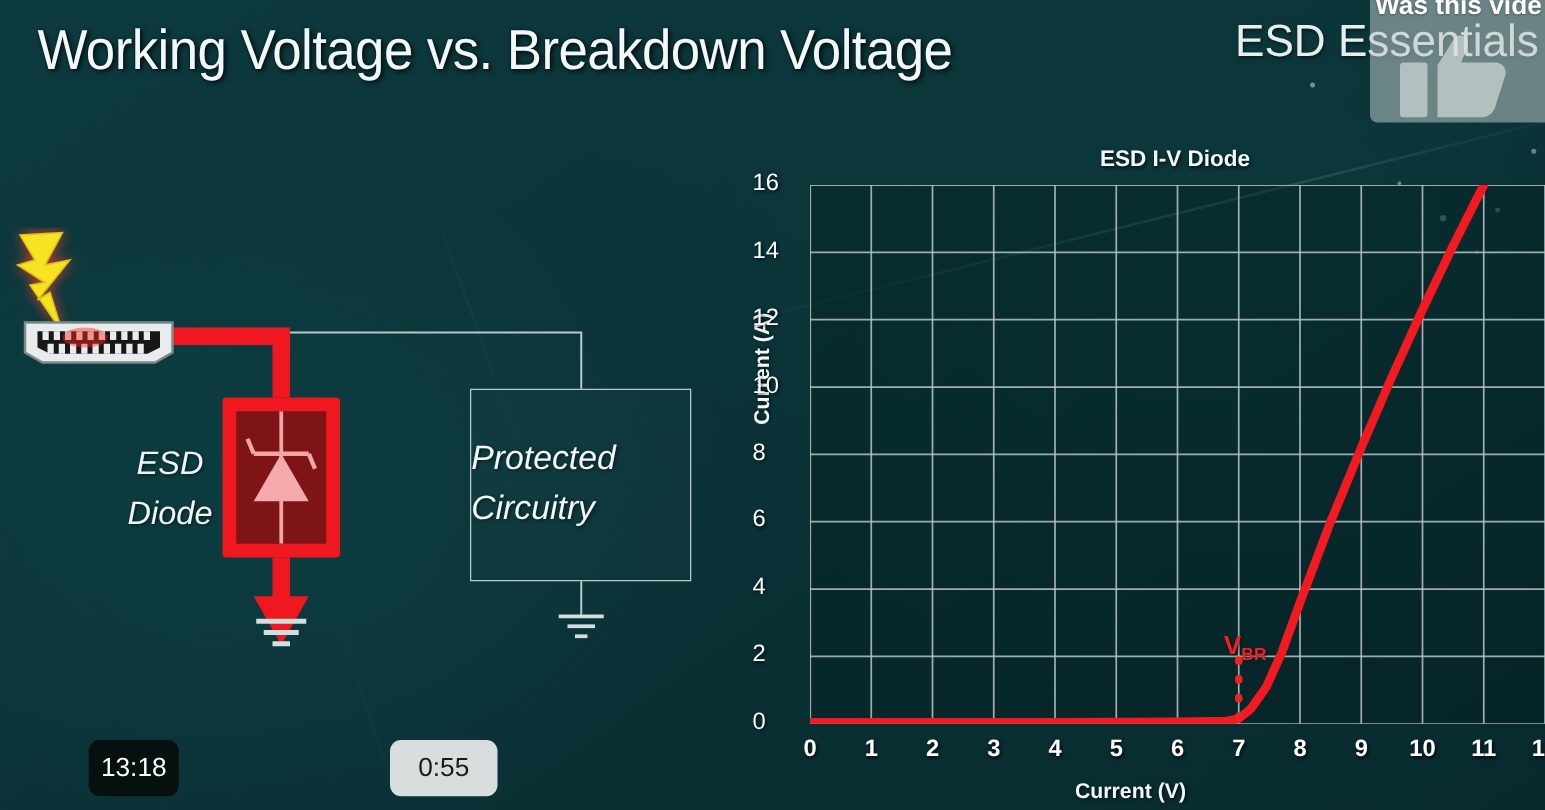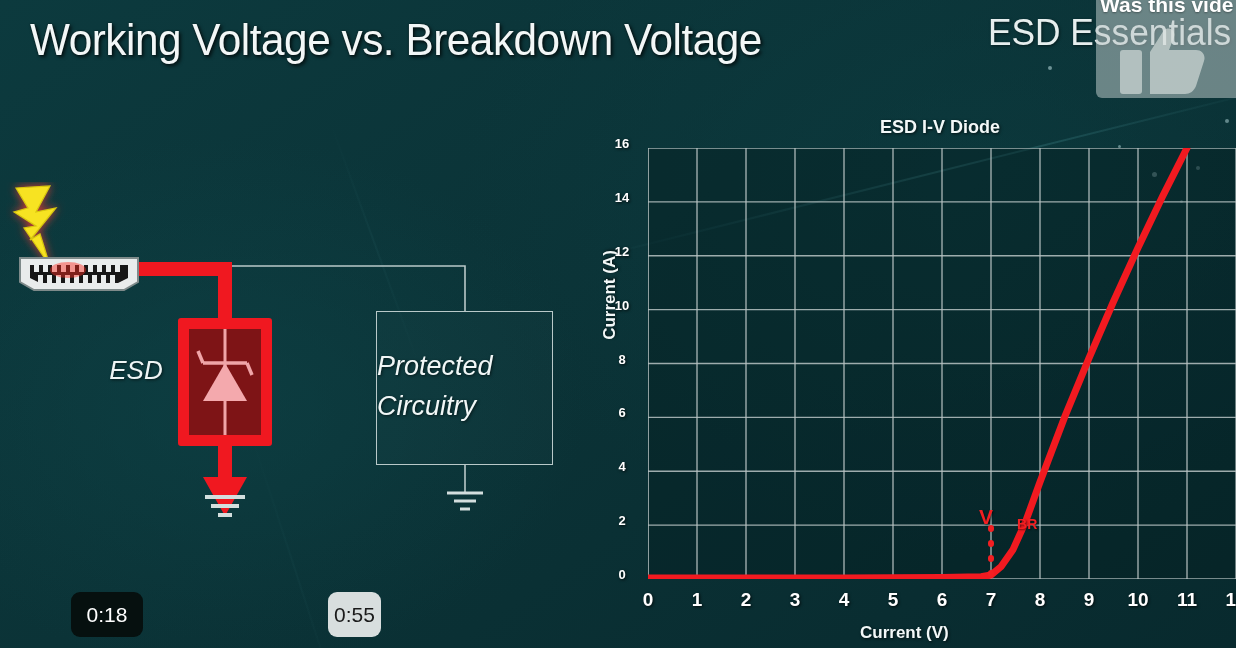--- a/index.html
+++ b/index.html
@@ -119,55 +119,55 @@
     font-size:17px; font-weight:700; color:#f2f8f8;
     transform:rotate(-90deg);
     text-shadow:1px 1px 3px rgba(0,0,0,.7);
   }
   #x-axis-label {
     position:absolute; left:280px; top:518px;
     font-size:17px; font-weight:700; color:#f2f8f8;
     white-space:nowrap; text-shadow:1px 1px 3px rgba(0,0,0,.7);
   }
   .ytick {
-    position:absolute; right:0; width:40px; text-align:center;
-    font-size:13px; font-weight:700; color:#ffffff;
+    position:absolute; right:0; width:40px; text-align:left;
+    font-size:19px; font-weight:400; color:#ffffff;
     text-shadow:1px 1px 3px rgba(0,0,0,.8);
   }
   #ytick-wrap { position:absolute; left:0px; top:0; width:62px; height:100%; }
   .xtick {
     position:absolute; width:40px; text-align:center;
     font-size:19px; font-weight:700; color:#ffffff;
     text-shadow:1px 1px 3px rgba(0,0,0,.8);
   }
   #plot-area {
     position:absolute; left:68px; top:43px;
     width:588px; height:431px;
     background:rgba(4,30,34,0.45);
   }
   #vbr-label {
     position:absolute; font-size:21px; font-weight:700; color:#f31f22;
     text-shadow:1px 1px 2px rgba(0,0,0,.55);
   }
-  #vbr-label sub { font-size:14px;padding-left:24px; }
+  #vbr-label sub { font-size:14px; }
 
   
   .timestamp {
     position:absolute;
     border-radius:9px;
     font-size:21px;
     display:flex; align-items:center; justify-content:center;
   }
   #timestamp-current {
     left:71px; top:592px; width:72px; height:45px;
     background:#06100f; color:#ffffff;
   }
   #timestamp-total {
-    left:312px; top:592px; width:53px; height:45px;
-    background:#d8dede; color:#1a1a1a;margin-left:16px;
+    left:312px; top:592px; width:86px; height:45px;
+    background:#d8dede; color:#1a1a1a;
   }
 </style>
 </head>
 <body>
 
 <div id="stage">
 
   <div class="streak s1"></div>
   <div class="streak s2"></div>
   <div class="streak s3"></div>
@@ -252,20 +252,21 @@
           <rect x="71" y="23" width="5" height="8"></rect>
         <rect x="80" y="23" width="5" height="8"></rect>
           <rect x="89" y="23" width="5" height="8"></rect>
         <rect x="98" y="23" width="5" height="8"></rect>
       </g>
       <ellipse cx="56" cy="18" rx="18" ry="8" fill="#ff2a20" opacity="0.45"></ellipse>
     </svg>
 
     <div id="esd-label">
       <div>ESD</div>
+      <div>Diode</div>
     </div>
 
     <div id="esd-diode-box">
       <svg id="zener-symbol" viewBox="0 0 72 106">
         <line x1="36" y1="0" x2="36" y2="106" stroke="#f0a5a8" stroke-width="3"></line>
         <polygon points="36,34 58,72 14,72" fill="#f4a9ad"></polygon>
         <line x1="14" y1="34" x2="58" y2="34" stroke="#f0a5a8" stroke-width="3.5"></line>
         <line x1="14" y1="34" x2="9" y2="22" stroke="#f0a5a8" stroke-width="3.5"></line>
         <line x1="58" y1="34" x2="63" y2="46" stroke="#f0a5a8" stroke-width="3.5"></line>
       </svg>
@@ -336,16 +337,16 @@
       <div class="xtick" style="left: 293px; top: 484px;">5</div>
       <div class="xtick" style="left: 342px; top: 484px;">6</div>
       <div class="xtick" style="left: 391px; top: 484px;">7</div>
       <div class="xtick" style="left: 440px; top: 484px;">8</div>
       <div class="xtick" style="left: 489px; top: 484px;">9</div>
       <div class="xtick" style="left: 538px; top: 484px;">10</div>
       <div class="xtick" style="left: 587px; top: 484px;">11</div>
       <div class="xtick" style="left: 636px; top: 484px;">12</div>
     </div>
 
-  <div class="timestamp" id="timestamp-current">0:18</div>
+  <div class="timestamp" id="timestamp-current">13:18</div>
   <div class="timestamp" id="timestamp-total">0:55</div>
 
 </div>
 
 </body></html>

